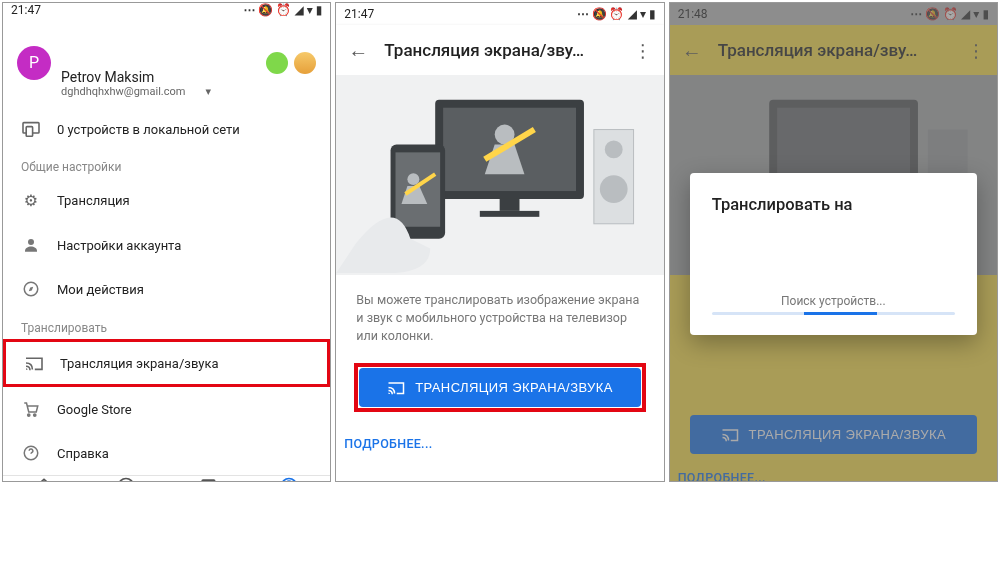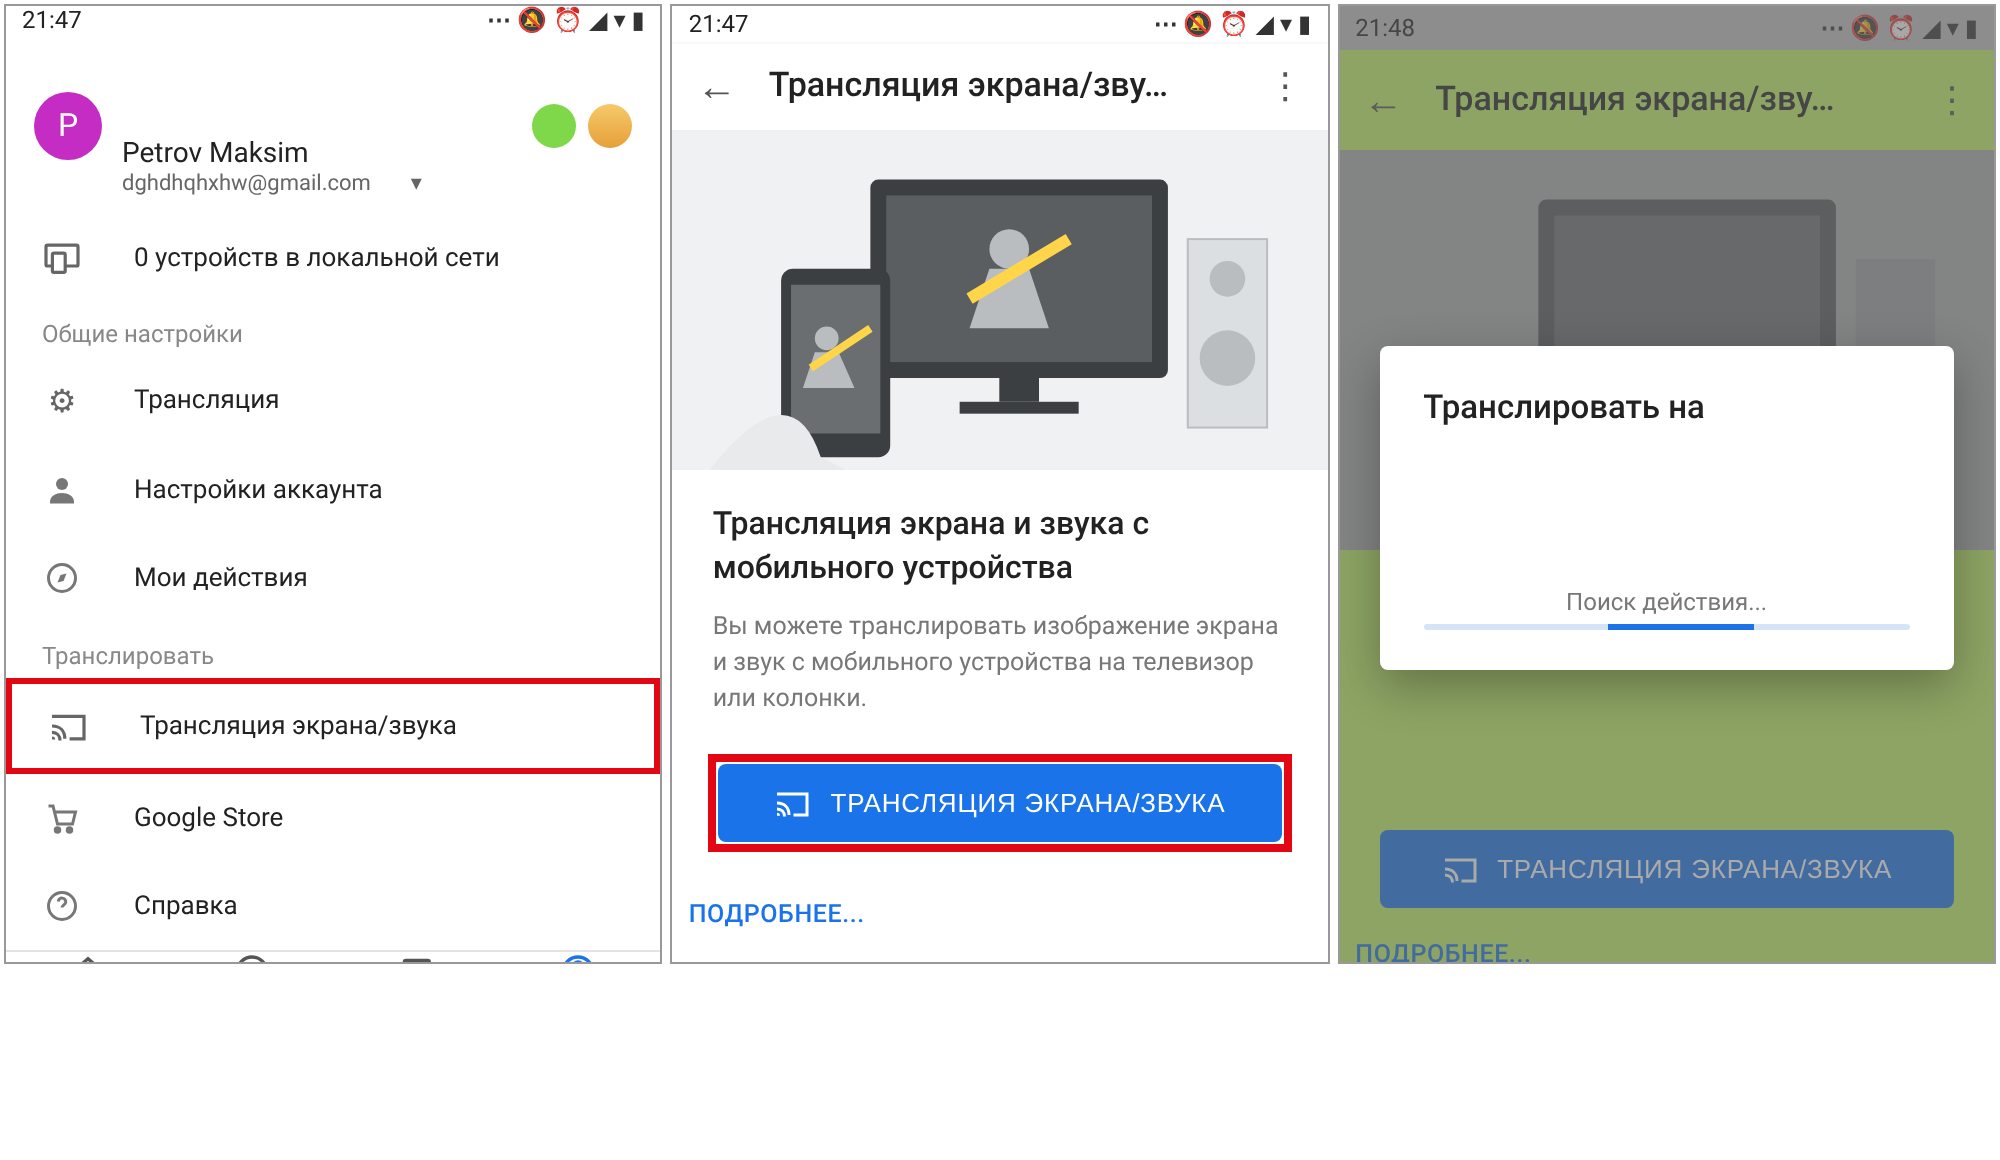--- a/index.html
+++ b/index.html
@@ -44,21 +44,21 @@
   }
   .acct-txt { flex:1; }
   .uname { font-size:14px; color:#222;margin-top:42px; }
   .uemail { font-size:11px; color:#666; display:flex;align-items:flex-start;gap:20px;}
   .chips { display:flex; gap:6px;}
   .chip { width:22px;height:22px;border-radius:50%; }
   .chip.g { background:#7fd84a;}
   .chip.o { background:linear-gradient(#f6c96a,#e6a03a);}
   .sep-thin { height:1px;background:#e6e6e6;}
   .list-item {
-    display:flex;align-items:center;gap:26px;padding:13px 18px;font-size:13px;color:#222;
+    display:flex;align-items:center;gap:16px;padding:13px 18px;font-size:13px;color:#222;
   }
   .list-item .ico { width:20px;color:#666;font-size:16px;display:flex;align-items:center;justify-content:center;}
   .section-hdr { padding:10px 18px 4px; font-size:12px;color:#888;}
   .red-box { border:3px solid #e30613; }
   .bottom-nav {
     margin-top:auto;height:46px;border-top:1px solid #e3e3e3;display:flex;
   }
   .bn-item{flex:1;display:flex;align-items:center;justify-content:center;color:#555;font-size:18px;}
   .bn-item.active{color:#1a73e8;}
   
@@ -261,36 +261,35 @@
       <rect x="55" y="70" width="55" height="95" rx="6" fill="#3b3f42"></rect>
       <rect x="60" y="78" width="45" height="75" fill="#6a6e71"></rect>
       <circle cx="78" cy="105" r="6" fill="#b9bdc0"></circle>
       <path d="M72 112 L66 130 L92 130 L84 112Z" fill="#b9bdc0"></path>
       <path d="M70 120 L100 100" stroke="#ffd54a" stroke-width="4"></path>
 
       <path d="M20 170 Q60 120 75 165 L95 175 Q95 200 50 200 L0 200 Z" fill="#e8eaec"></path>
     </svg>
   </div>
   <div class="content-pad">
-    <div class="h2">Трансляция экрана и звука с мобильного устройства</div>
     <div class="desc">Вы можете транслировать изображение экрана и звук с мобильного устройства на телевизор или колонки.</div>
     <div class="btn-wrap">
       <button class="primary-btn">
         <svg width="18" height="15" viewBox="0 0 24 20" fill="none" stroke="#fff" stroke-width="2">
             <path d="M2 4h20v14h-9"></path>
             <path d="M2 10c5 0 8 3 8 8M2 14c3 0 5 2 5 5M2 17.5a1 1 0 011 1"></path>
           </svg>
         <span>ТРАНСЛЯЦИЯ ЭКРАНА/ЗВУКА</span>
       </button>
     </div>
   </div>
   <div class="more-link"><span>ПОДРОБНЕЕ...</span></div>
 </div>
 
-<div class="phone" style="background:#bef264">
+<div class="phone" style="background:#fde047">
   <div class="statusbar" style="background:#bfbfbf">
     <span>21:48</span>
     <div class="status-icons">
       <span class="dots3"></span>
       <span>🔕</span>
       <span>⏰</span>
       <span>◢</span>
       <span>▾</span>
       <span>▮</span>
     </div>
@@ -320,16 +319,16 @@
         <span>ТРАНСЛЯЦИЯ ЭКРАНА/ЗВУКА</span>
       </button>
     </div>
     <div class="more-link"><span>ПОДРОБНЕЕ...</span></div>
   </div>
 
   <div class="scrim"></div>
 
   <div class="modal">
     <div class="modal-title">Транслировать на</div>
-    <div class="searching">Поиск действия...</div>
+    <div class="searching">Поиск устройств...</div>
     <div class="progress"></div>
   </div>
 </div>
 
 </body></html>

